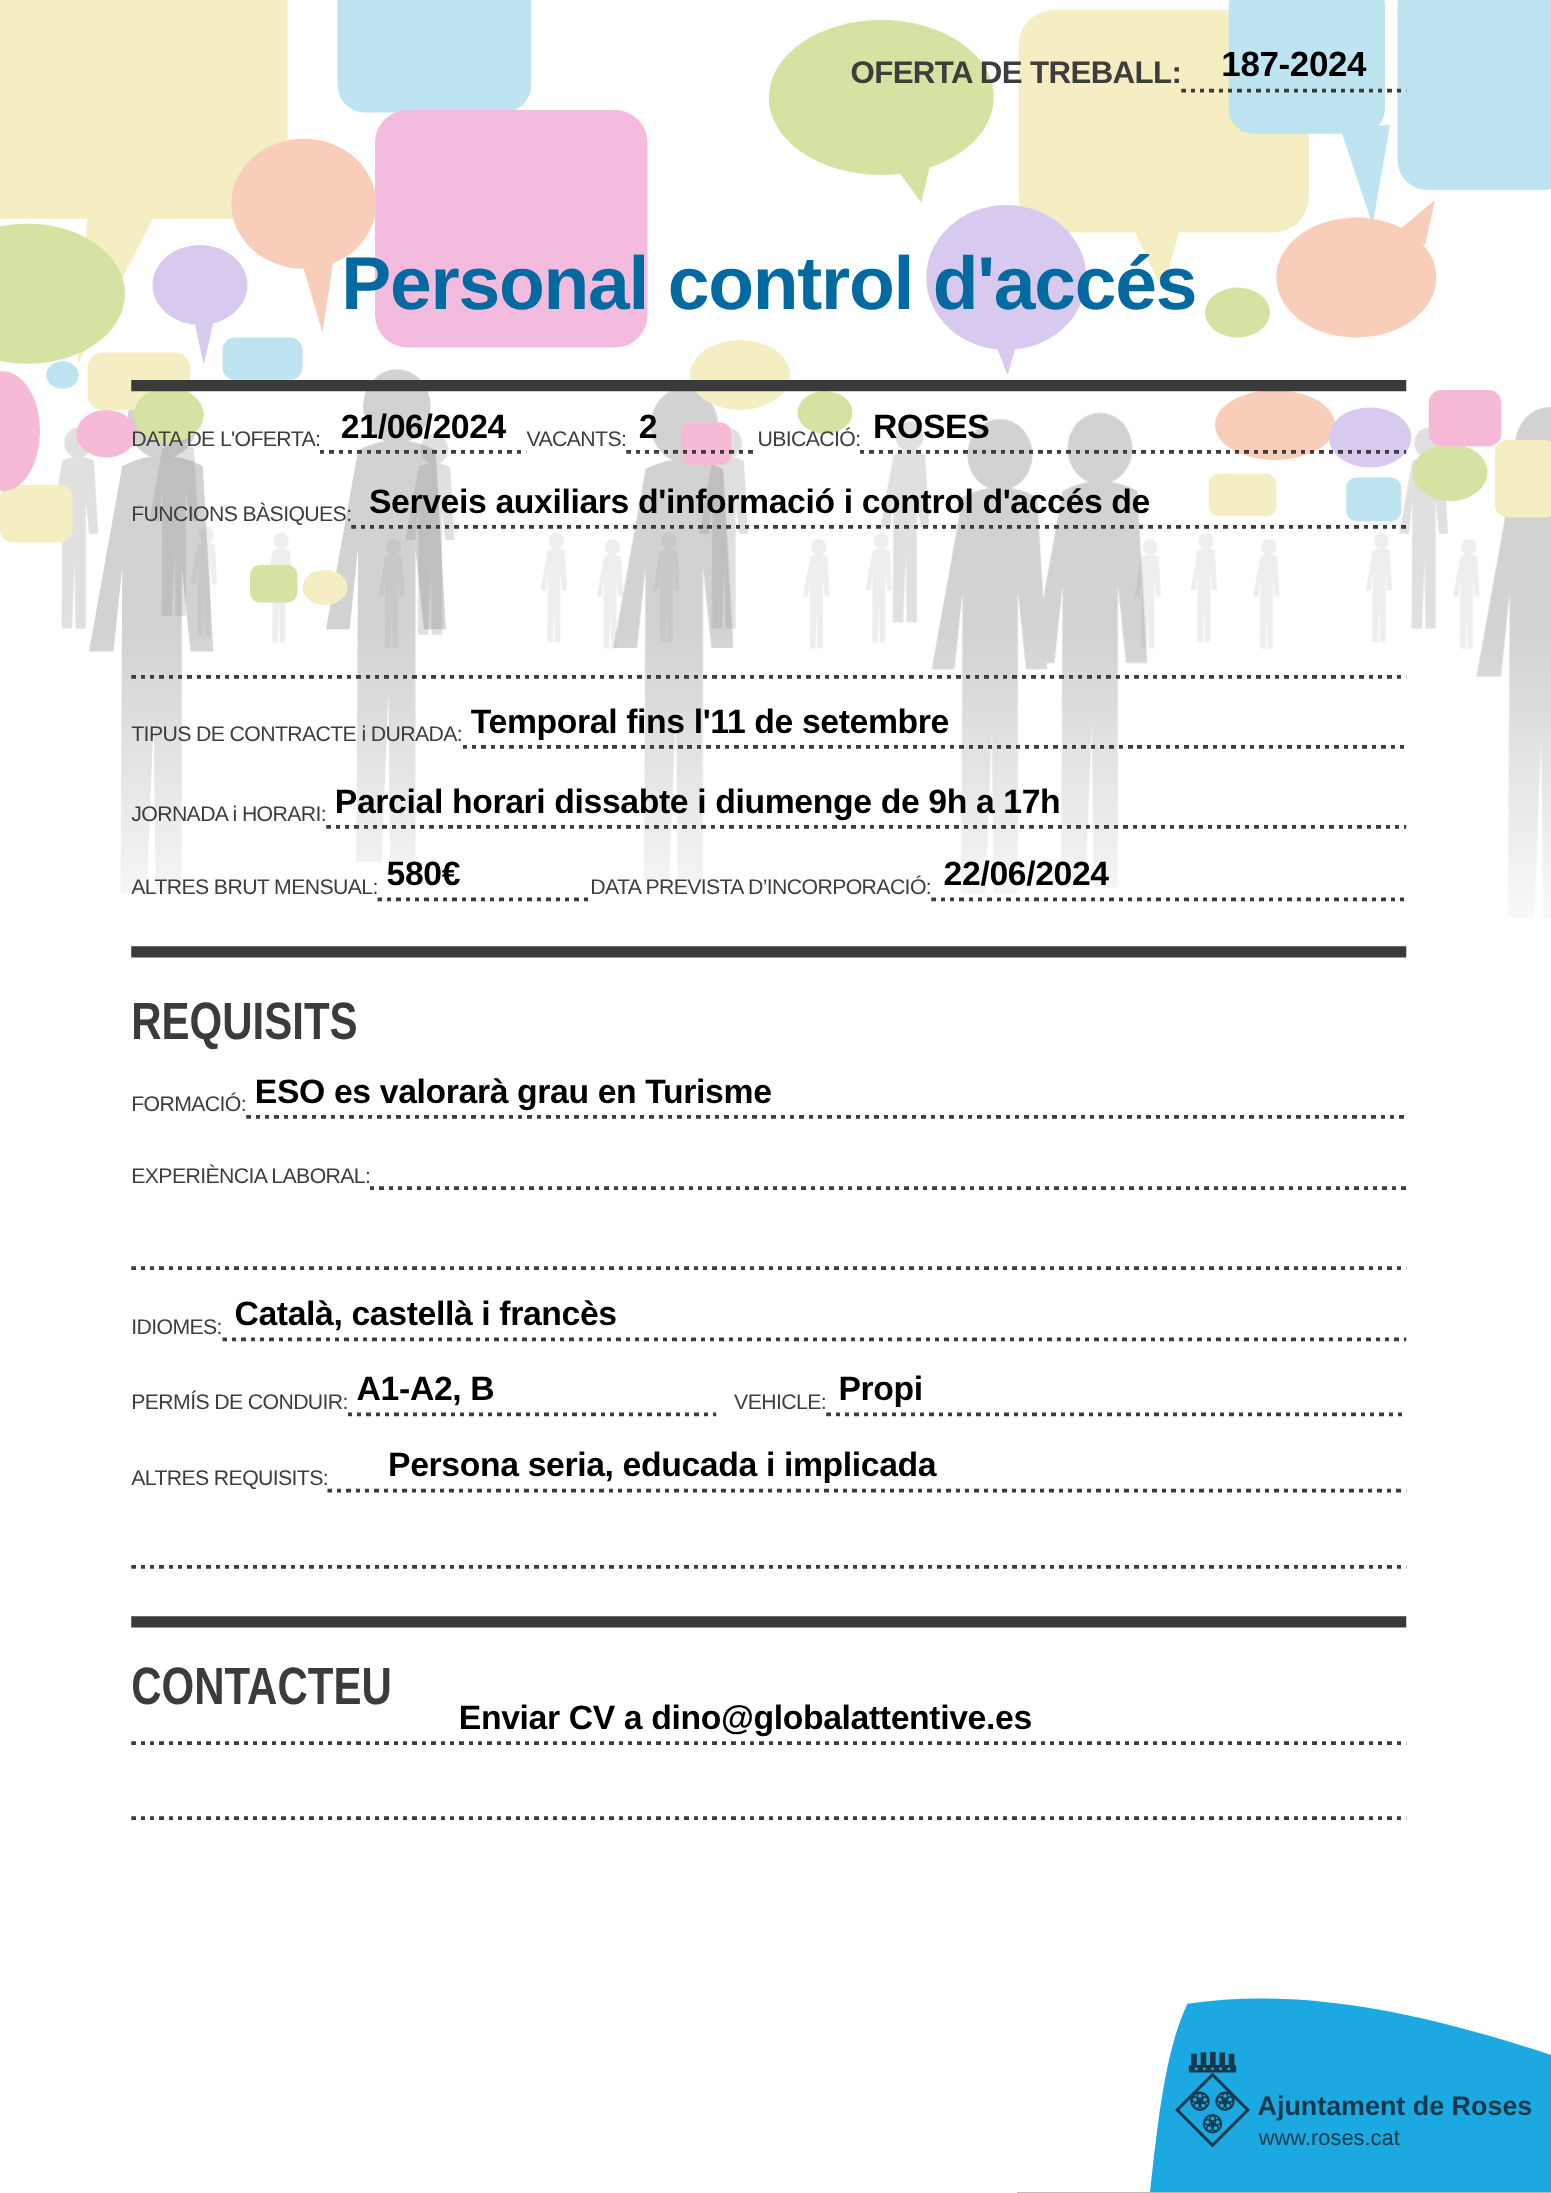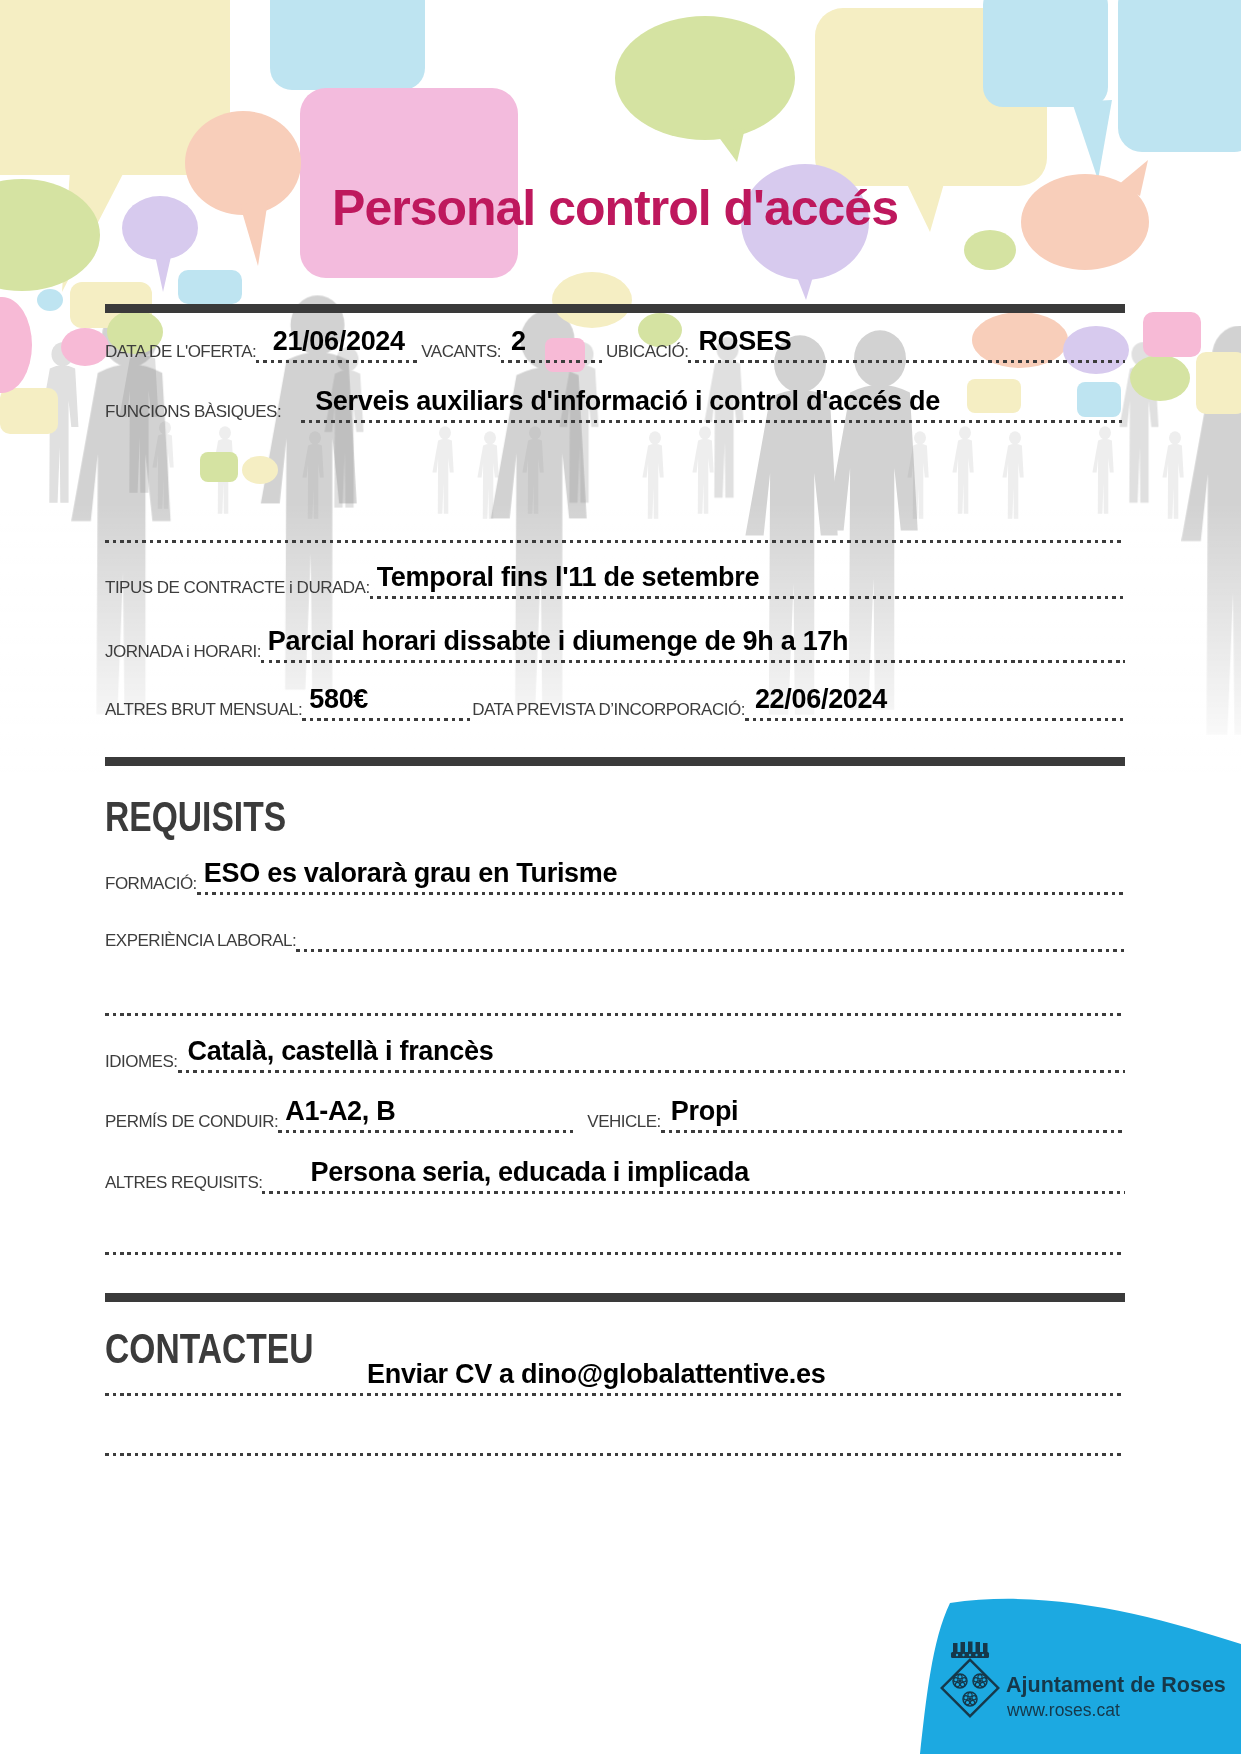--- a/index.html
+++ b/index.html
@@ -22,28 +22,28 @@
   .grow{flex:1 1 auto;}
   .value{position:relative;font-weight:bold;color:#000;font-size:27px;letter-spacing:-0.3px;
     line-height:1;padding-bottom:10px;white-space:nowrap;z-index:2;}
   .vcenter{justify-content:center;}
   
   .offer-header{position:absolute;top:26px;left:600px;right:116px;height:50px;display:flex;justify-content:flex-end;align-items:flex-end;}
   .offer-header .flabel{font-weight:bold;font-size:25px;color:#3d3d3d;}
   .offer-header .fill{width:180px;justify-content:center;}
   .offer-header .value{font-size:28px;}
   
-  .doc-title{position:absolute;top:182px;left:105px;width:1020px;text-align:center;
-    font-size:50px;font-weight:bold;color:#be185d;letter-spacing:-1px;line-height:1.05;}
+  .doc-title{position:absolute;top:195px;left:105px;width:1020px;text-align:center;
+    font-size:60px;font-weight:bold;color:#0369a1;letter-spacing:-1px;line-height:1.05;}
   .sechead{position:absolute;left:105px;font-size:42px;font-weight:bold;color:#3b3b3b;
     letter-spacing:0;line-height:1;transform:scaleX(0.8);transform-origin:left top;}
   .sechead.requisits{top:796px;}
   .sechead.contacteu{top:1328px;}
   
-  .r1{top:315px;} .r2{top:375px;gap:20px;} .r3{top:433px;} .r4{top:495px;}
+  .r1{top:315px;} .r2{top:375px;} .r3{top:433px;} .r4{top:495px;}
   .r5{top:551px;} .r6{top:615px;} .r7{top:673px;}
   .r8{top:847px;} .r9{top:904px;} .r10{top:968px;} .r11{top:1025px;}
   .r12{top:1085px;} .r13{top:1146px;} .r14{top:1207px;}
   .r15{top:1348px;} .r16{top:1408px;}
   
   .w165{width:165px;} .w105{width:105px;} .w170{width:170px;} .w295{width:295px;margin-right:14px;}
   .pl7{padding-left:7px;} .pl10{padding-left:10px;} .pl14{padding-left:14px;margin-top:48px;}
   .pl48{padding-left:48px;} .pl262{padding-left:262px;}
   
   .logo{position:absolute;left:900px;top:1588px;width:341px;height:166px;}
@@ -155,20 +155,26 @@
           <ellipse cx="85" cy="347" rx="24" ry="19"></ellipse>
           <rect x="1143" y="312" width="58" height="45" rx="10"></rect>
           <rect x="545" y="338" width="40" height="34" rx="8"></rect>
         </g>
       </g>
 
       <rect x="0" y="500" width="1241" height="320" fill="url(#fade)"></rect>
     </svg>
   </div>
 
+  <div class="offer-header">
+    <span class="flabel">OFERTA DE TREBALL:</span>
+    <span class="fill">
+      <span class="value">187-2024</span>
+    </span>
+  </div>
 
   <div class="doc-title">Personal control d'accés</div>
 
   <div class="bar bar1"></div>
 
   <div class="frow r1">
     <span class="flabel">DATA DE L'OFERTA:</span>
     <span class="fill w165 vcenter">
       <span class="value">21/06/2024</span>
     </span>

